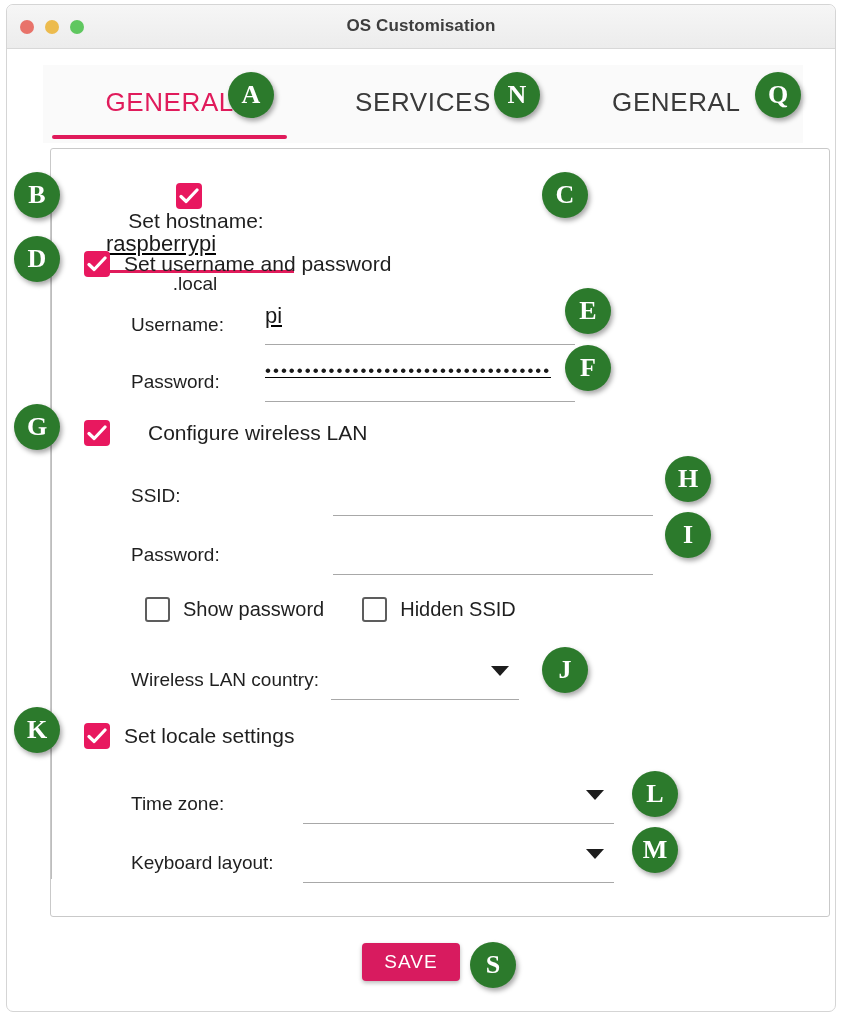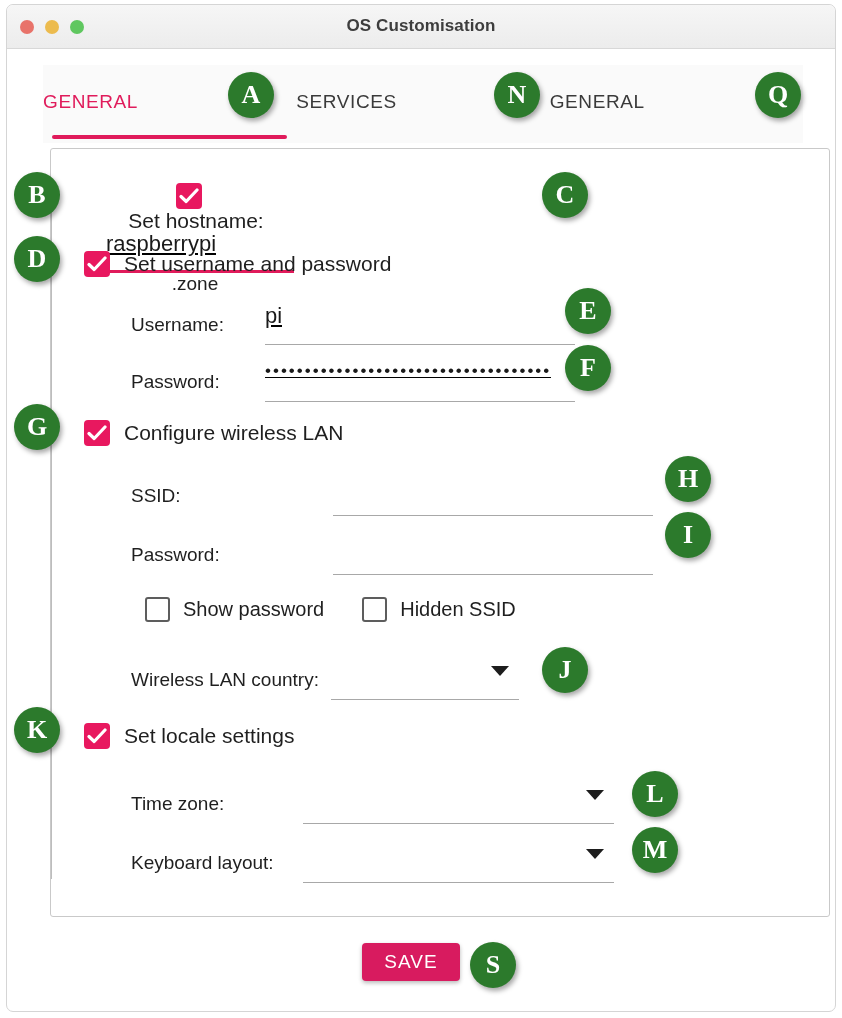--- a/index.html
+++ b/index.html
@@ -65,21 +65,22 @@
     width: 760px;
     height: 78px;
     background: #fafafa;
     display: flex;
   }
   .tab {
     flex: 1 1 0;
     position: relative;
     display: flex;
     align-items: center;
-    font-size: 19px;
+    justify-content: center;
+    font-size: 26px;
     letter-spacing: .6px;
     color: #3a3a3a;
     cursor: pointer;
     user-select: none;
   }
   .tab .tab-label { padding-bottom: 4px; }
   .tab.active .tab-label { color: #e01b5b; }
   .tab.active::after {
     content: "";
     position: absolute;
@@ -299,21 +300,21 @@
       <span class="cb-checked">
         <svg width="20" height="18" viewBox="0 0 20 18" aria-hidden="true">
           <path d="M2 9.5 L7.2 14.5 L18 3" fill="none" stroke="#ffffff" stroke-width="3.2" stroke-linecap="round" stroke-linejoin="round"></path>
         </svg>
       </span>
       <span class="main-label">Set hostname:</span>
       <span class="field focused" style="width:188px; margin-left:22px;">
         <span class="value">raspberrypi</span>
         <span class="underline"></span>
       </span>
-      <span class="suffix">.zone</span>
+      <span class="suffix">.local</span>
     </div>
 
     <div class="row" style="left:33px; top:102px;">
       <span class="cb-checked">
         <svg width="20" height="18" viewBox="0 0 20 18" aria-hidden="true">
           <path d="M2 9.5 L7.2 14.5 L18 3" fill="none" stroke="#ffffff" stroke-width="3.2" stroke-linecap="round" stroke-linejoin="round"></path>
         </svg>
       </span>
       <span class="main-label">Set username and password</span>
     </div>
@@ -327,21 +328,21 @@
     </div>
 
     <div class="row" style="left:80px; top:213px; width:510px;">
       <span class="sub-label" style="width:120px;">Password:</span>
       <span class="field" style="width:310px; margin-left:14px;">
         <span class="value dots">••••••••••••••••••••••••••••••••••••</span>
         <span class="underline"></span>
       </span>
     </div>
 
-    <div class="row" style="left:33px; top:271px;">
+    <div class="row" style="left:33px; top:271px;gap:24px;">
       <span class="cb-checked">
         <svg width="20" height="18" viewBox="0 0 20 18" aria-hidden="true">
           <path d="M2 9.5 L7.2 14.5 L18 3" fill="none" stroke="#ffffff" stroke-width="3.2" stroke-linecap="round" stroke-linejoin="round"></path>
         </svg>
       </span>
       <span class="main-label">Configure wireless LAN</span>
     </div>
 
     <div class="row" style="left:80px; top:327px; width:580px;">
       <span class="sub-label" style="width:180px;">SSID:</span>

